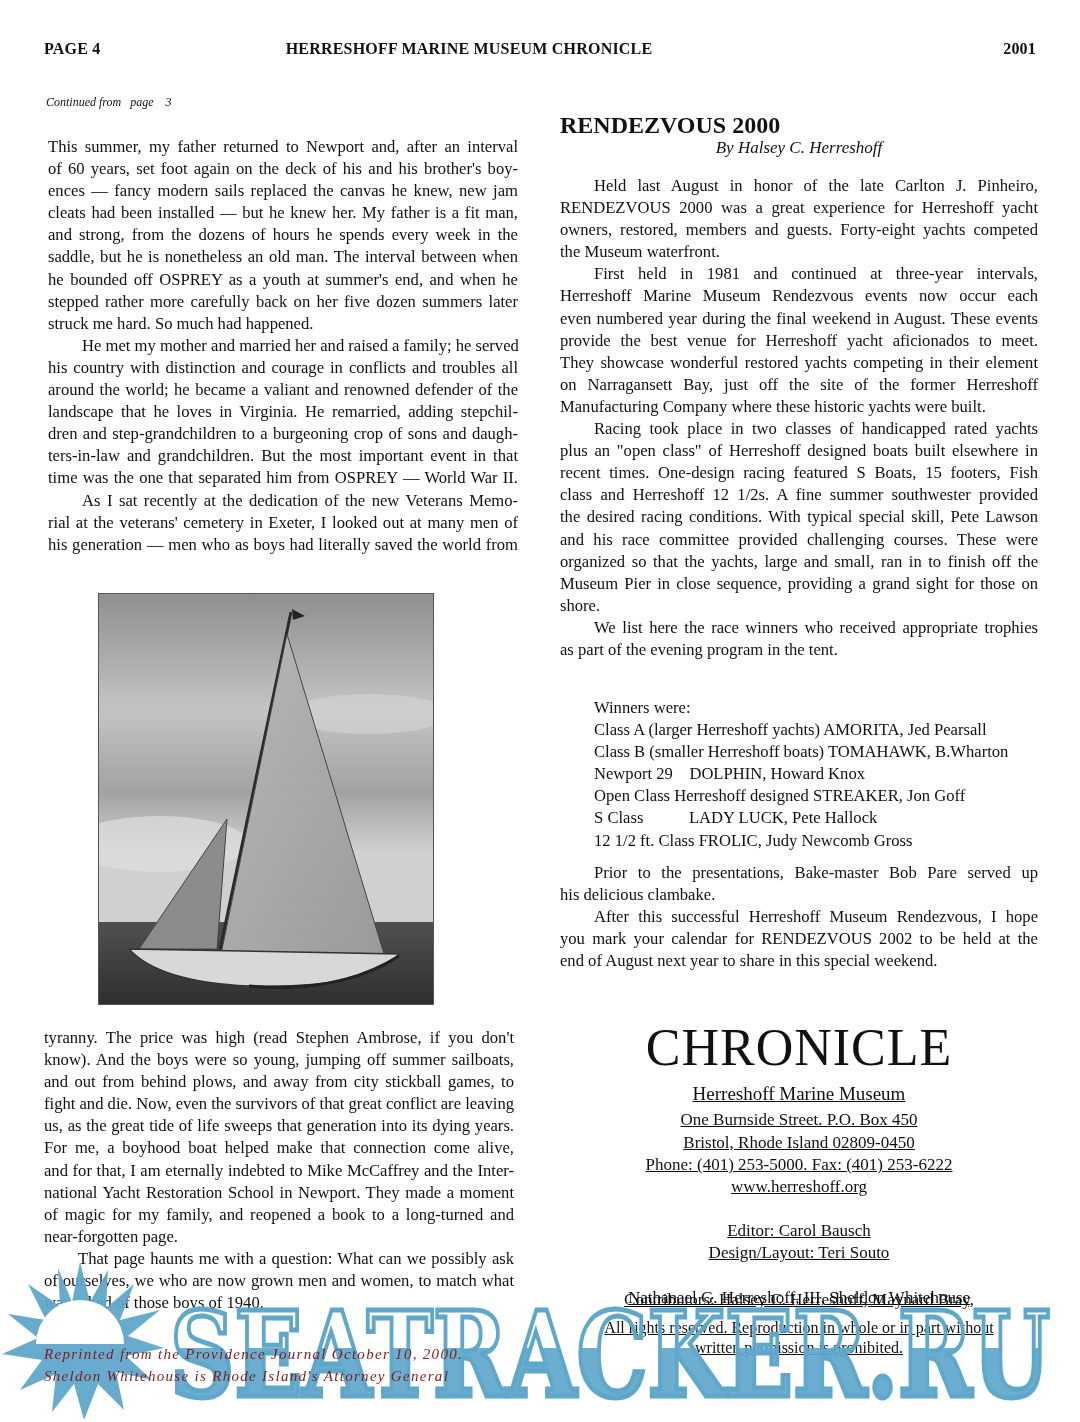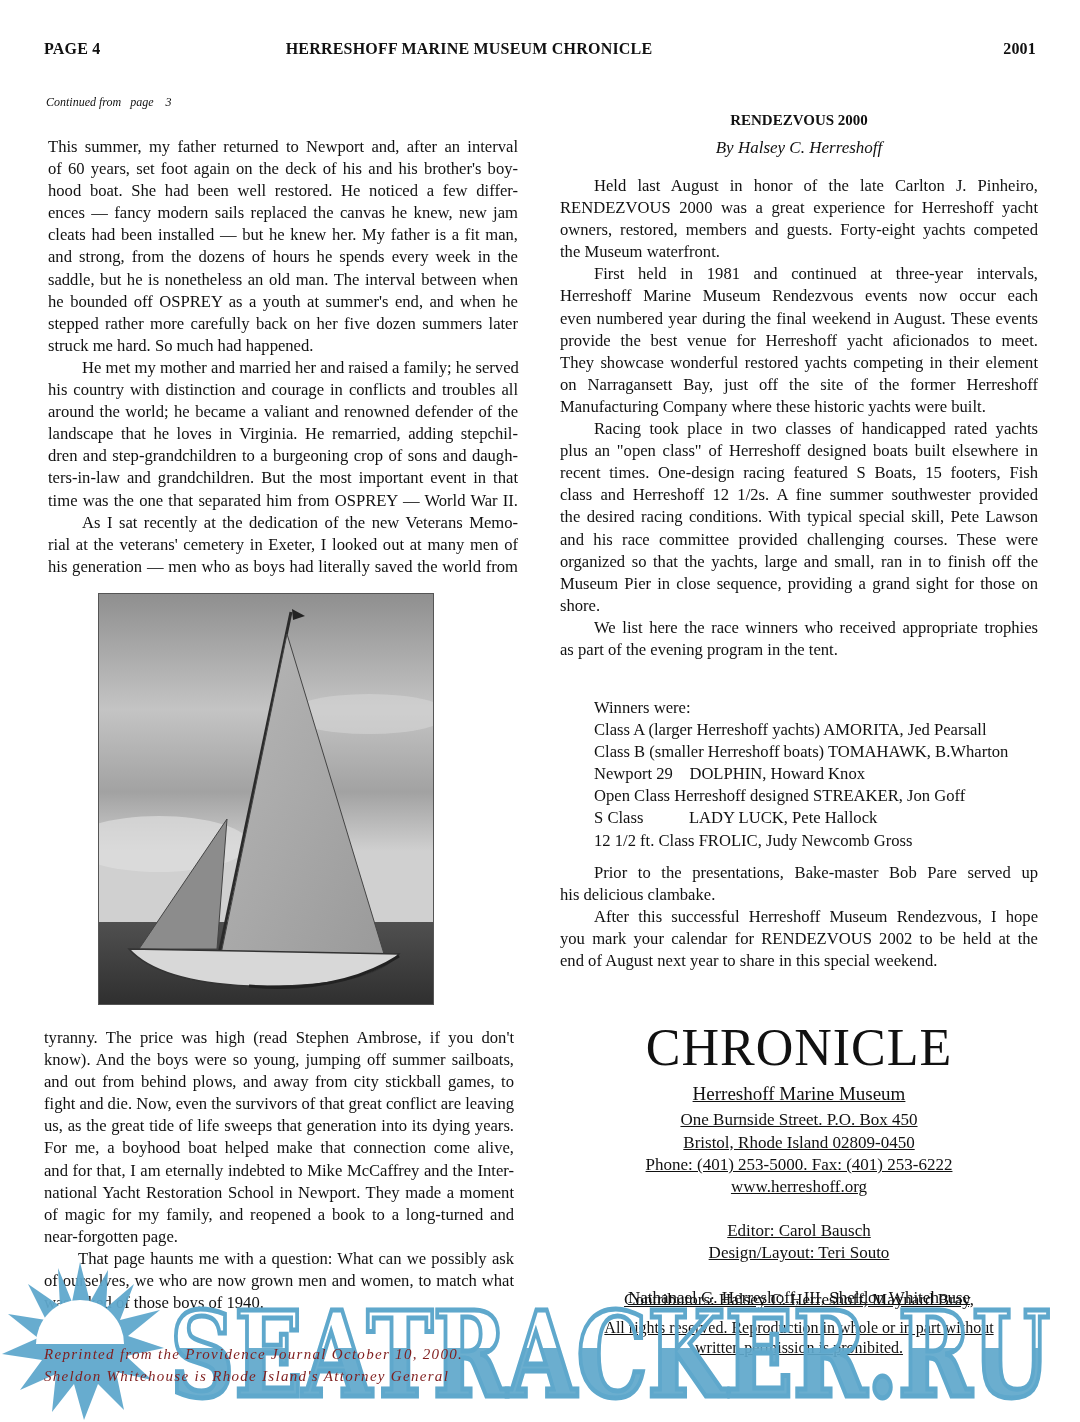--- a/index.html
+++ b/index.html
@@ -10,21 +10,21 @@
   .hdr-center { left:0; width:938px; text-align:center; }
   .hdr-right { right:44px; }
   .cont { position:absolute; left:46px; top:95px; font-style:italic; font-size:12px; white-space:pre;text-align:right; }
   .col { position:absolute; font-size:16.6px; line-height:22.1px; }
   .col .ln { white-space:nowrap; display:block; text-align:justify; text-align-last:justify; }
   .col .ln.last { text-align-last:left; }
   .col .ln.ind { padding-left:34px; }
   .left1 { left:48px; top:125px; width:470px;margin-top:11px; }
   .left2 { left:44px; top:1027px; width:470px; }
   .right1 { left:560px; top:175px; width:478px; }
-  .title { position:absolute; left:560px; width:478px; top:112px; text-align:center; font-weight:bold; font-size:15px; }
+  .title { position:absolute; left:560px; width:478px; top:112px; font-weight:bold; font-size:24px; }
   .byline { position:absolute; left:560px; width:478px; top:138px; text-align:center; font-style:italic; font-size:17px; }
   .winners { position:absolute; left:594px; top:697px; font-size:16.6px; line-height:22.1px; }
   .winners div { white-space:pre; }
   .photo { position:absolute; left:98px; top:593px; width:334px; height:410px; border:1px solid #555;
            background:linear-gradient(180deg,#9a9a9a 0%,#bdbdbd 30%,#a8a8a8 55%,#c8c8c8 78%,#3c3c3c 80%,#4a4a4a 100%); overflow:hidden; }
   .mast { position:absolute; text-align:center; left:560px; width:478px; }
   .mast-title { top:1018px; font-size:52px; letter-spacing:1px; }
   .mast-line { font-size:17px;text-decoration:underline; }
   .reprint { position:absolute; left:44px; top:1343px; font-style:italic; font-size:15px; line-height:22px; color:#7f1d1d; }
   .reprint .ln { display:block; letter-spacing:1.3px; }
@@ -35,21 +35,20 @@
 
 <div class="hdr hdr-left">PAGE 4</div>
 <div class="hdr hdr-center">HERRESHOFF MARINE MUSEUM CHRONICLE</div>
 <div class="hdr hdr-right">2001</div>
 
 <div class="cont">Continued from   page    3</div>
 
 <div class="col left1">
   <span class="ln">This summer, my father returned to Newport and, after an interval</span>
   <span class="ln">of 60 years, set foot again on the deck of his and his brother's boy-</span>
-  <span class="ln">hood boat.  She had been well restored.  He noticed a few differ-</span>
   <span class="ln">ences — fancy modern sails replaced the canvas he knew, new jam</span>
   <span class="ln">cleats had been installed — but he knew her. My father is a fit man,</span>
   <span class="ln">and strong, from the dozens of hours he spends every week in the</span>
   <span class="ln">saddle, but he is nonetheless an old man. The interval between when</span>
   <span class="ln">he bounded off OSPREY as a youth at summer's end, and when he</span>
   <span class="ln">stepped rather more carefully back on her five dozen summers later</span>
   <span class="ln last">struck me hard. So much had happened.</span>
   <span class="ln ind">He met my mother and married her and raised a family; he served</span>
   <span class="ln">his country with distinction and courage in conflicts and troubles all</span>
   <span class="ln">around the world; he became a valiant and renowned defender of the</span>

